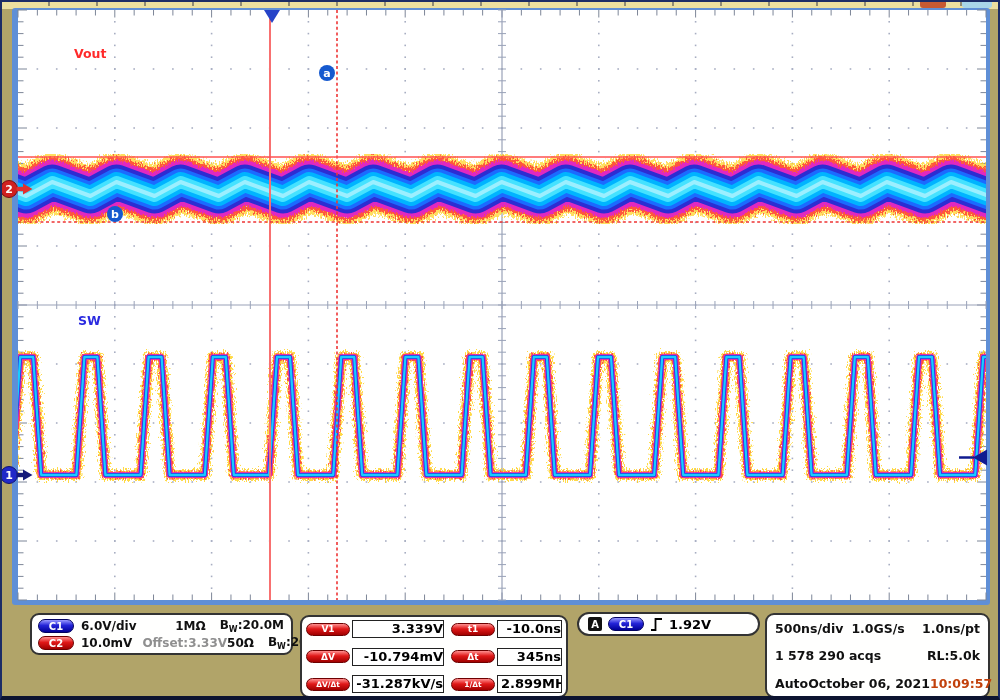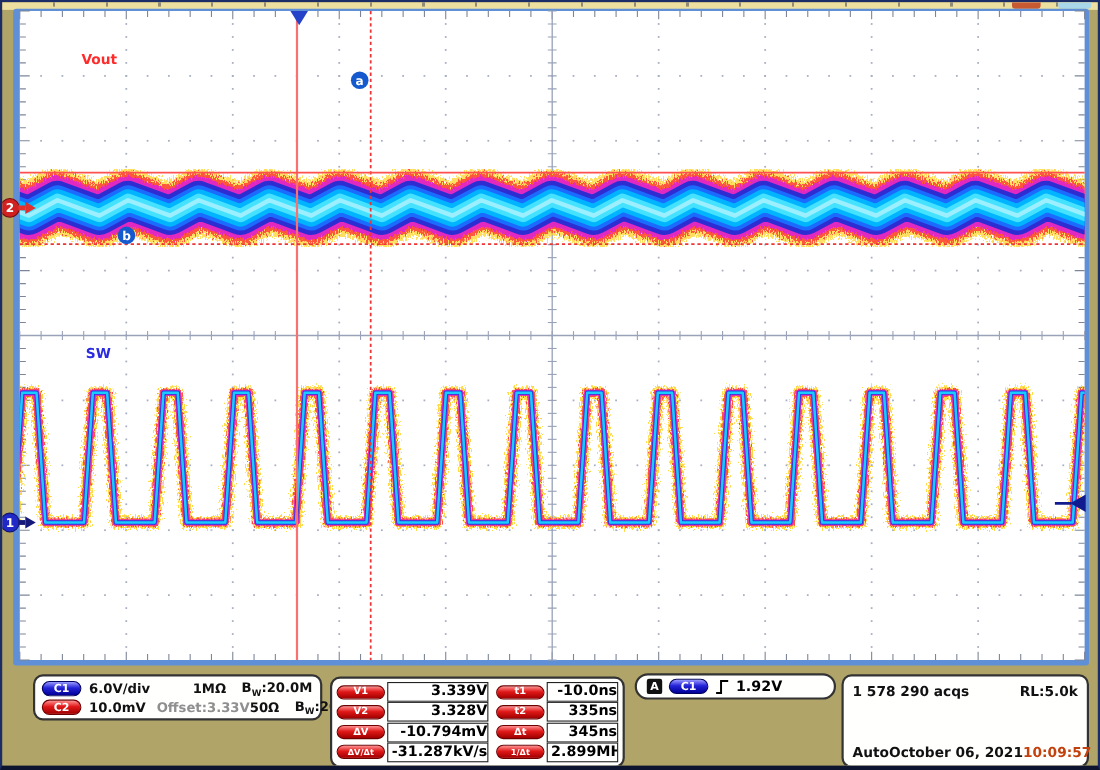--- a/index.html
+++ b/index.html
@@ -1240,26 +1240,20 @@
   </div>
 
   <div class="panel-box meas-box">
     <div class="m-row">
       <span class="pill m">V1</span>
       <span class="m-cell c1">3.339V</span>
       <span class="pill m">t1</span>
       <span class="m-cell c2">-10.0ns</span>
     </div>
     <div class="m-row">
-      <span class="pill m">V2</span>
-      <span class="m-cell c1">3.328V</span>
-      <span class="pill m">t2</span>
-      <span class="m-cell c2">335ns</span>
-    </div>
-    <div class="m-row">
       <span class="pill m">ΔV</span>
       <span class="m-cell c1">-10.794mV</span>
       <span class="pill m">Δt</span>
       <span class="m-cell c2">345ns</span>
     </div>
     <div class="m-row">
       <span class="pill m small">ΔV/Δt</span>
       <span class="m-cell c1">-31.287kV/s</span>
       <span class="pill m small">1/Δt</span>
       <span class="m-cell c2">2.899MHz</span>
@@ -1269,20 +1263,27 @@
   <div class="panel-box trig-box">
     <span class="a-badge">A</span>
     <span class="pill blue ch">C1</span>
     <svg width="13" height="15">
       <polyline points="1,13 5.5,13 5.5,2 12,2" fill="none" stroke="#000" stroke-width="1.8"></polyline>
     </svg>
     <span class="trig-level">1.92V</span>
   </div>
 
   <div class="panel-box horiz-box">
+    <div class="h-row">
+      <span>500ns/div</span>
+      <span class="gap8"></span>
+      <span>1.0GS/s</span>
+      <span class="sp"></span>
+      <span>1.0ns/pt</span>
+    </div>
     <div class="h-row">
       <span>1 578 290 acqs</span>
       <span class="sp"></span>
       <span>RL:5.0k</span>
     </div>
     <div class="h-row">
       <span>Auto</span>
       <span class="gap14"></span>
       <span>October 06, 2021</span>
       <span class="sp"></span>

